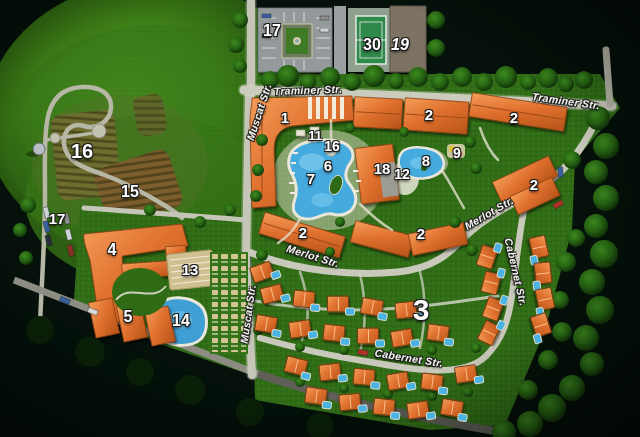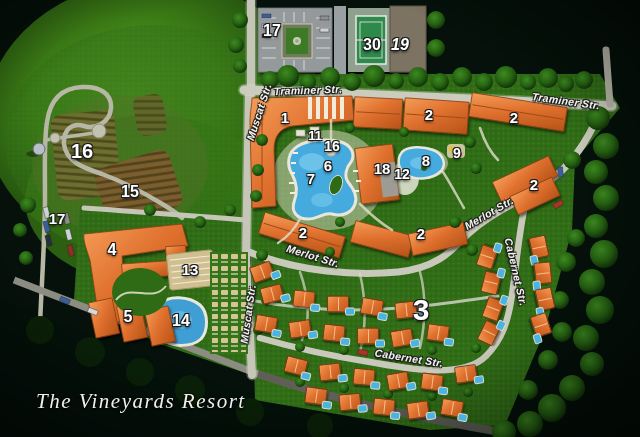--- a/index.html
+++ b/index.html
@@ -432,15 +432,14 @@
       <div class="num-label" style="left: 426px; top: 160px; font-size: 15px; transform: translate(-50%, -50%) rotate(0deg);">8</div>
       <div class="num-label" style="left: 457px; top: 153px; font-size: 14px; transform: translate(-50%, -50%) rotate(0deg);">9</div>
       <div class="num-label" style="left: 429px; top: 114px; font-size: 15px; transform: translate(-50%, -50%) rotate(0deg);">2</div>
       <div class="num-label" style="left: 514px; top: 117px; font-size: 15px; transform: translate(-50%, -50%) rotate(0deg);">2</div>
       <div class="num-label" style="left: 534px; top: 184px; font-size: 15px; transform: translate(-50%, -50%) rotate(0deg);">2</div>
       <div class="num-label" style="left: 303px; top: 232px; font-size: 15px; transform: translate(-50%, -50%) rotate(0deg);">2</div>
       <div class="num-label" style="left: 421px; top: 233px; font-size: 15px; transform: translate(-50%, -50%) rotate(0deg);">2</div>
       <div class="num-label" style="left: 421px; top: 310px; font-size: 30px; transform: translate(-50%, -50%) rotate(0deg);">3</div>
     </div>
 
-<div class="resort-title">The Vineyards Resort</div>
 
 </div>
 
 </body></html>

